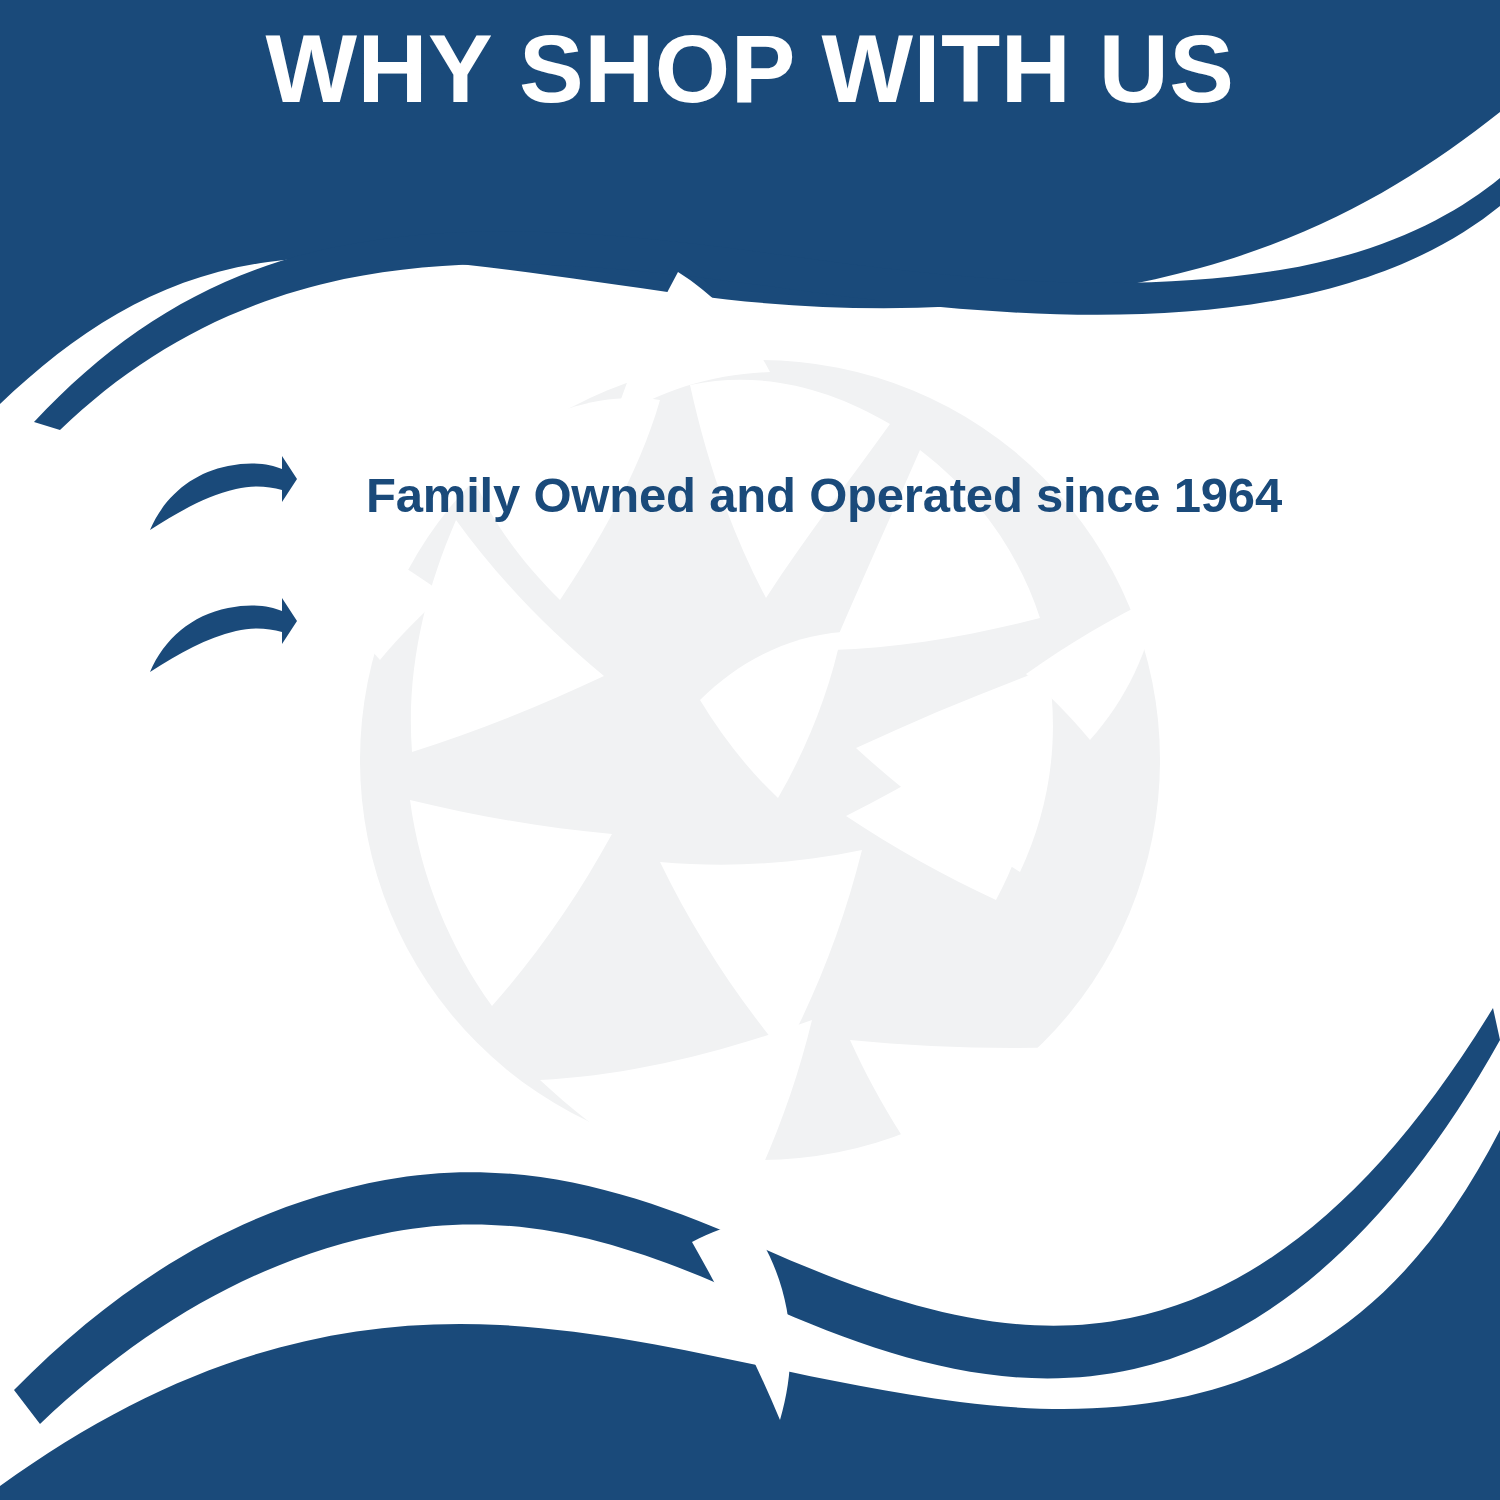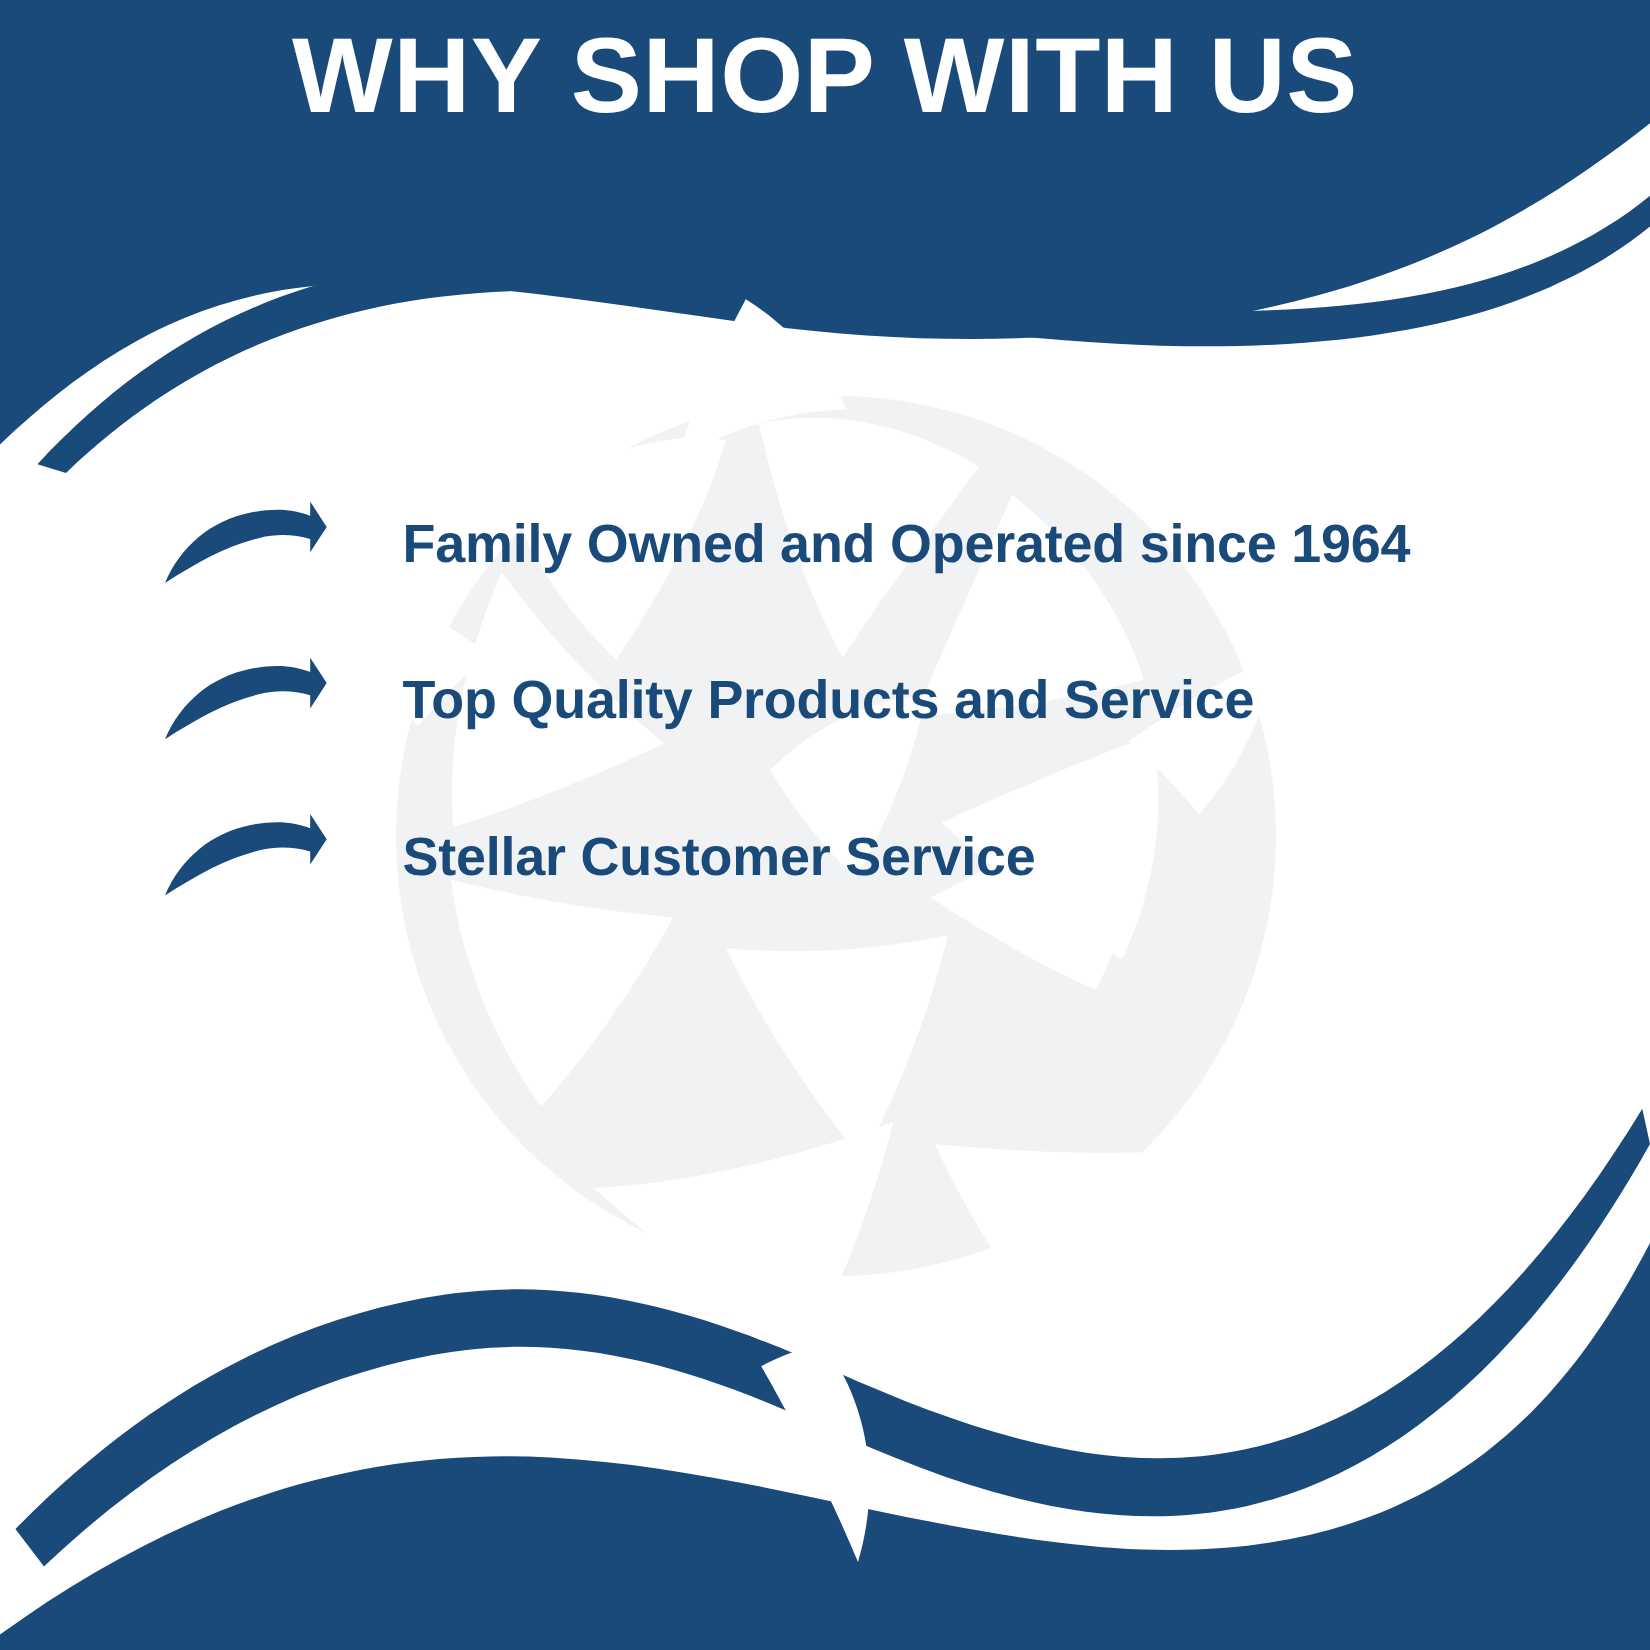--- a/index.html
+++ b/index.html
@@ -175,28 +175,20 @@
                  L134,47 L134,35 C120,31 104,30 88,34 C58,41 32,56 2,75 Z"></path>
       </svg>
       <span class="benefit-label">Family Owned and Operated since 1964</span>
     </div>
 
     <div class="benefit-row">
       <svg class="benefit-arrow" viewBox="0 0 150 82">
         <path fill="#1A4A7A" d="M2,75 C16,42 44,18 80,11 C104,6 122,9 134,14 L134,1 L149,24
                  L134,47 L134,35 C120,31 104,30 88,34 C58,41 32,56 2,75 Z"></path>
       </svg>
-      <span class="benefit-label">Top Quality Products and Service</span>
     </div>
 
-    <div class="benefit-row">
-      <svg class="benefit-arrow" viewBox="0 0 150 82">
-        <path fill="#1A4A7A" d="M2,75 C16,42 44,18 80,11 C104,6 122,9 134,14 L134,1 L149,24
-                 L134,47 L134,35 C120,31 104,30 88,34 C58,41 32,56 2,75 Z"></path>
-      </svg>
-      <span class="benefit-label">Stellar Customer Service</span>
-    </div>
 
 
 
   </div>
 
 </div>
 
 </body></html>

